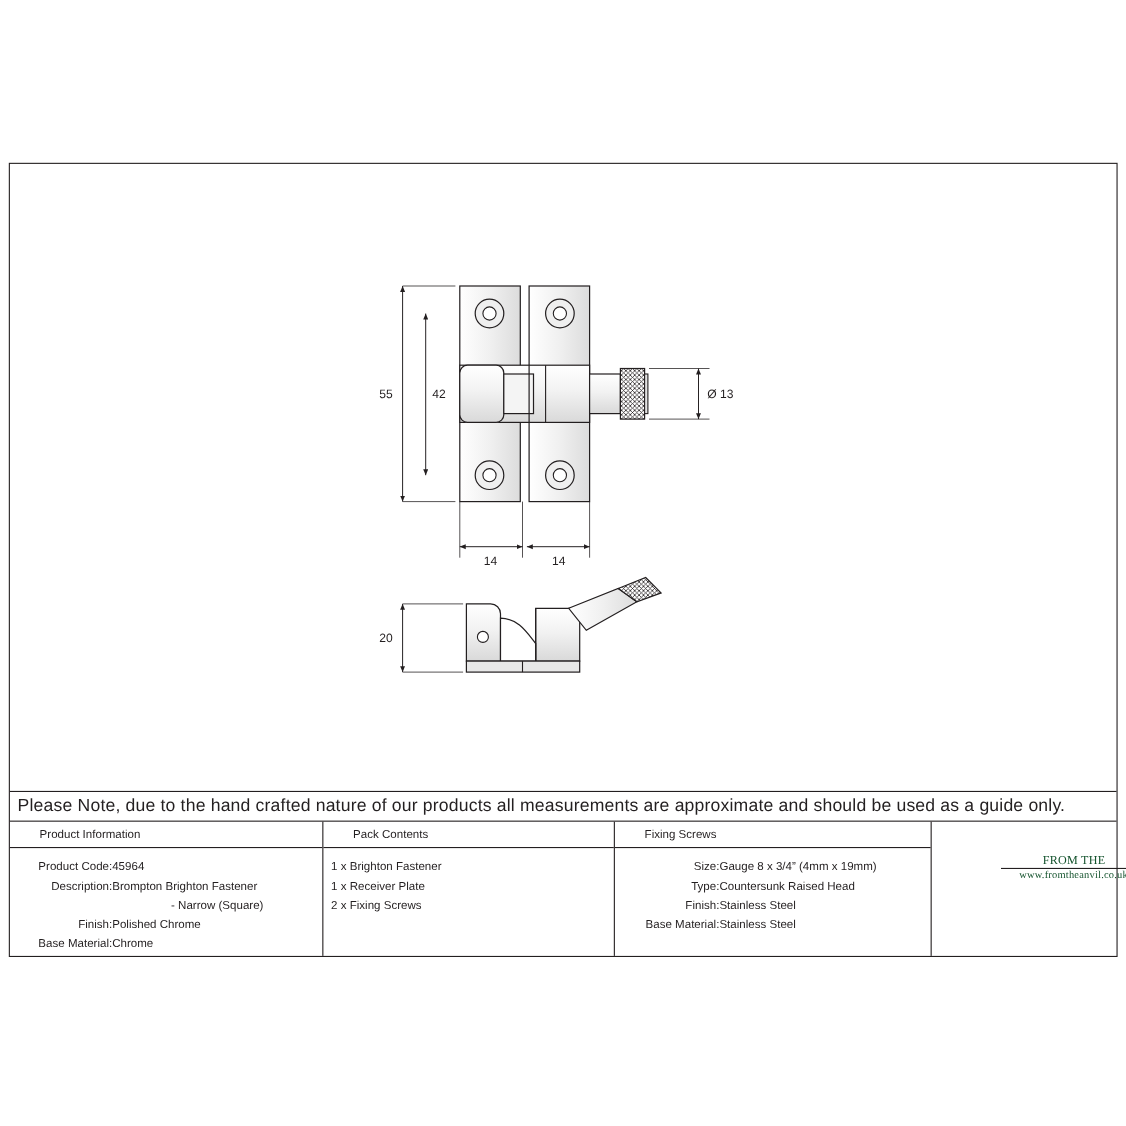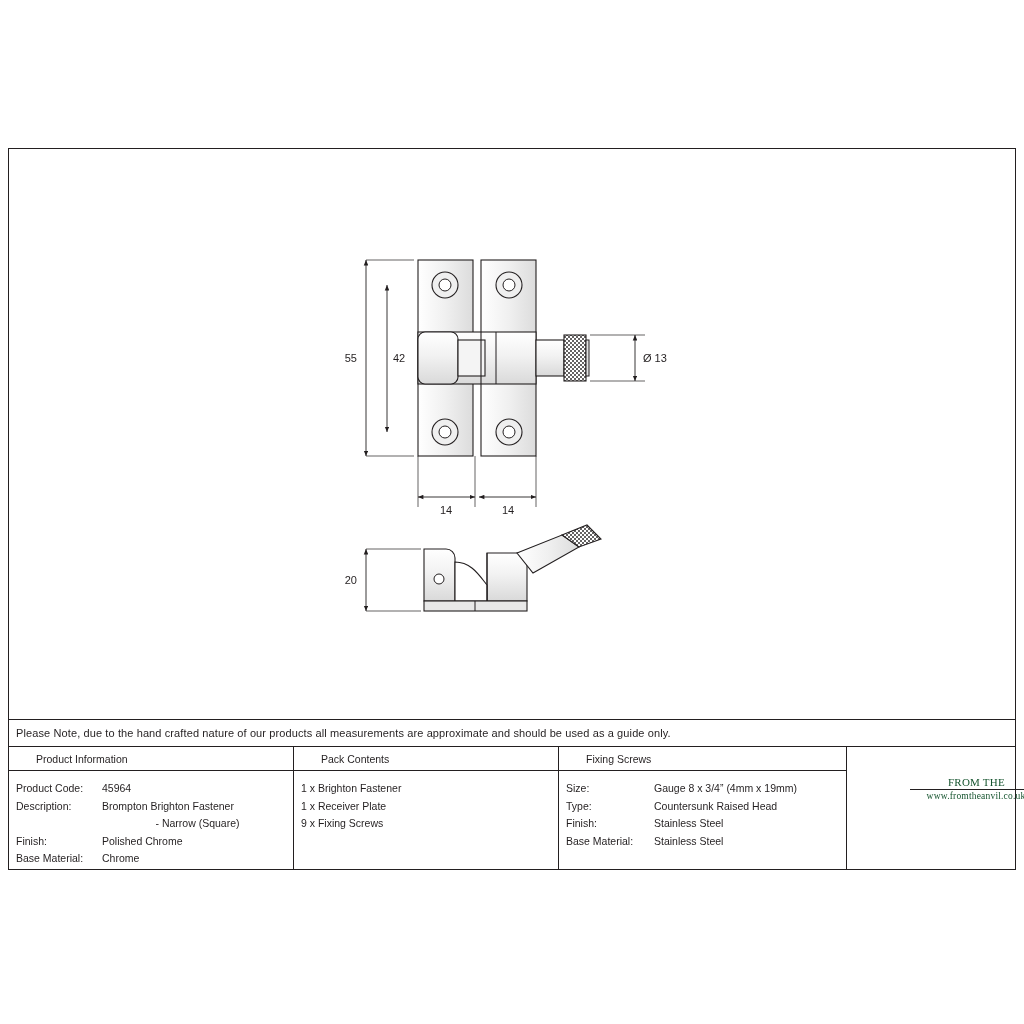--- a/index.html
+++ b/index.html
@@ -37,21 +37,21 @@
     top: 570px;
     width: 1006px;
     height: 27px;
     border-top: 1px solid #231f20;
     box-sizing: border-box;
     display: flex;
     align-items: center;
   }
   #note-row .note-text {
     padding-left: 7px;
-    font-size: 11px;
+    font-size: 16px;
     color: #231f20;
     letter-spacing: 0.01em;
   }
   #info-row {
     position: absolute;
     left: 0;
     top: 597px;
     width: 1006px;
     height: 123px;
     border-top: 1px solid #231f20;
@@ -85,21 +85,21 @@
     position: absolute;
     left: 0; right: 0; top: 24px; bottom: 0;
     padding: 9px 0 0 7px;
     box-sizing: border-box;
   }
   .kv {
     display: flex;
     font-size: 10.5px;
     line-height: 17.5px;
   }
-  .kv .k { width: 86px; flex: none; }
+  .kv .k { width: 86px; flex: none; text-align: right; }
   .kv .v { }
   .kv-screws .k { width: 88px; }
   .plainline {
     font-size: 10.5px;
     line-height: 17.5px;
   }
   .indent-line {
     padding-left: 86px;
     font-size: 10.5px;
     line-height: 17.5px;
@@ -302,21 +302,21 @@
         </div>
       </div>
     </div>
 
     <div class="info-col col-pack">
       <div class="col-header">Pack Contents</div>
       <div class="col-divider"></div>
       <div class="col-body">
         <div class="plainline">1 x Brighton Fastener</div>
         <div class="plainline">1 x Receiver Plate</div>
-        <div class="plainline">9 x Fixing Screws</div>
+        <div class="plainline">2 x Fixing Screws</div>
       </div>
     </div>
 
     <div class="info-col col-screws">
       <div class="col-header">Fixing Screws</div>
       <div class="col-divider"></div>
       <div class="col-body">
         <div class="kv kv-screws">
           <div class="k">Size:</div>
           <div class="v">Gauge 8 x 3/4” (4mm x 19mm)</div>

